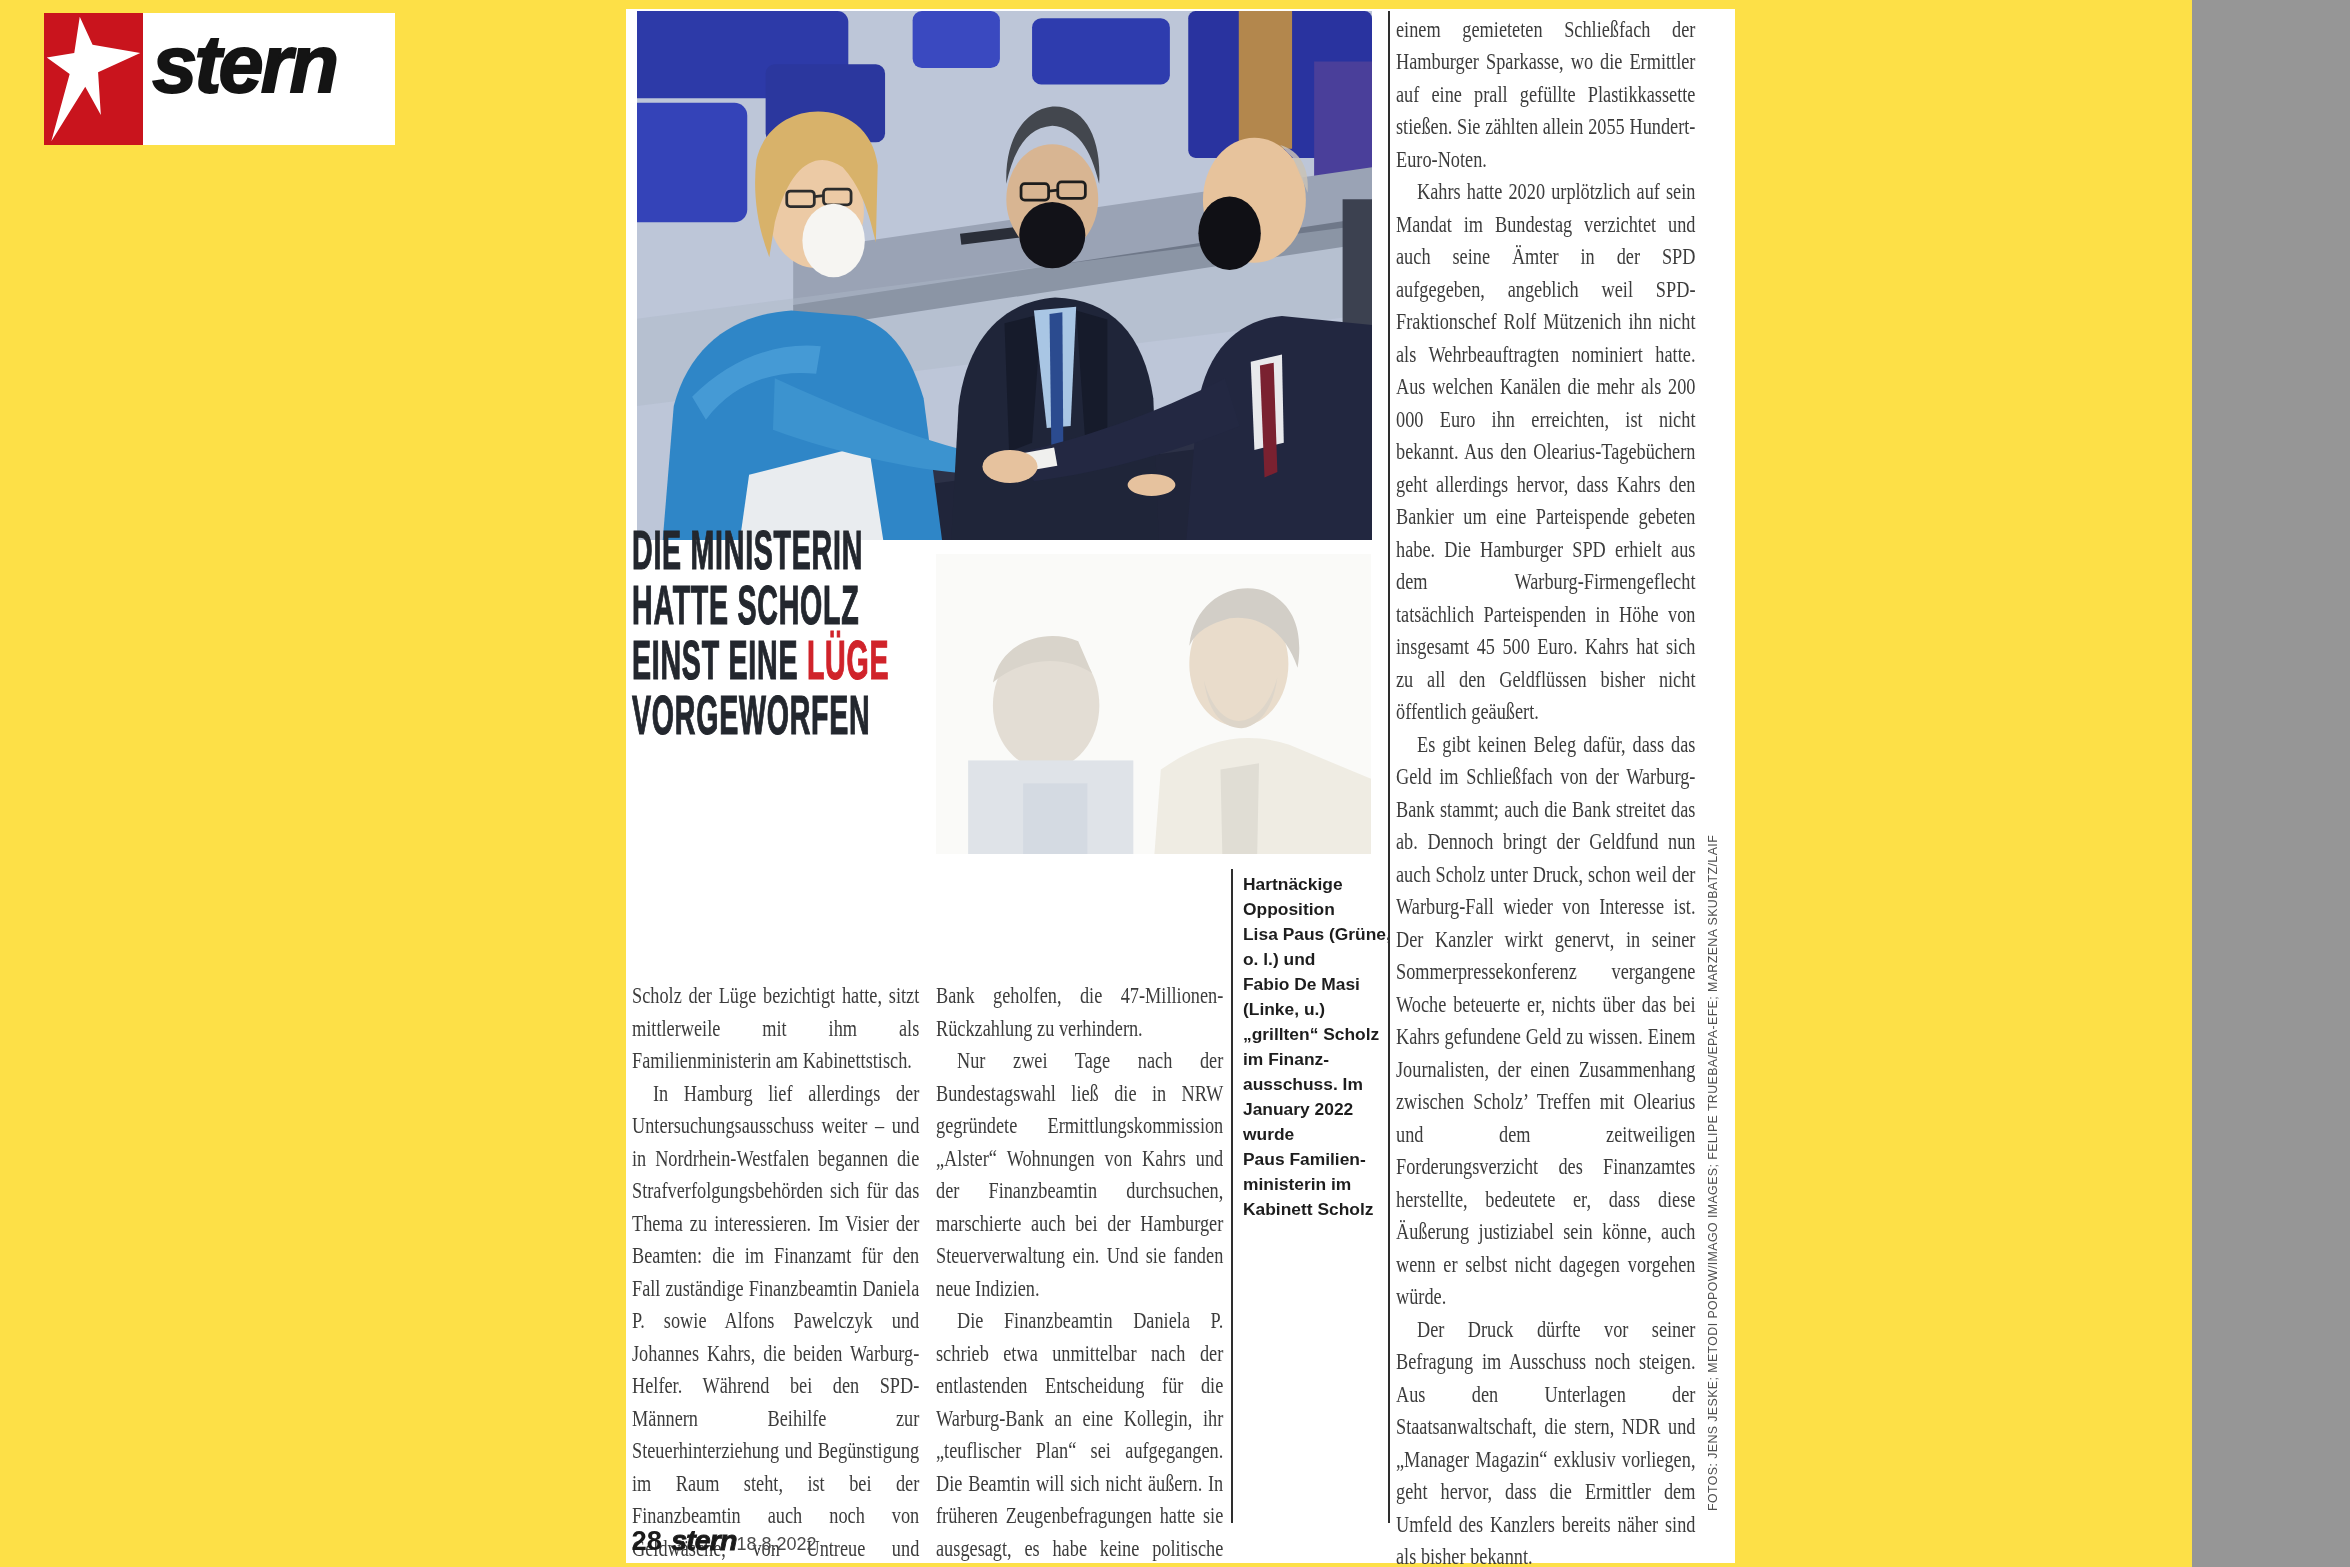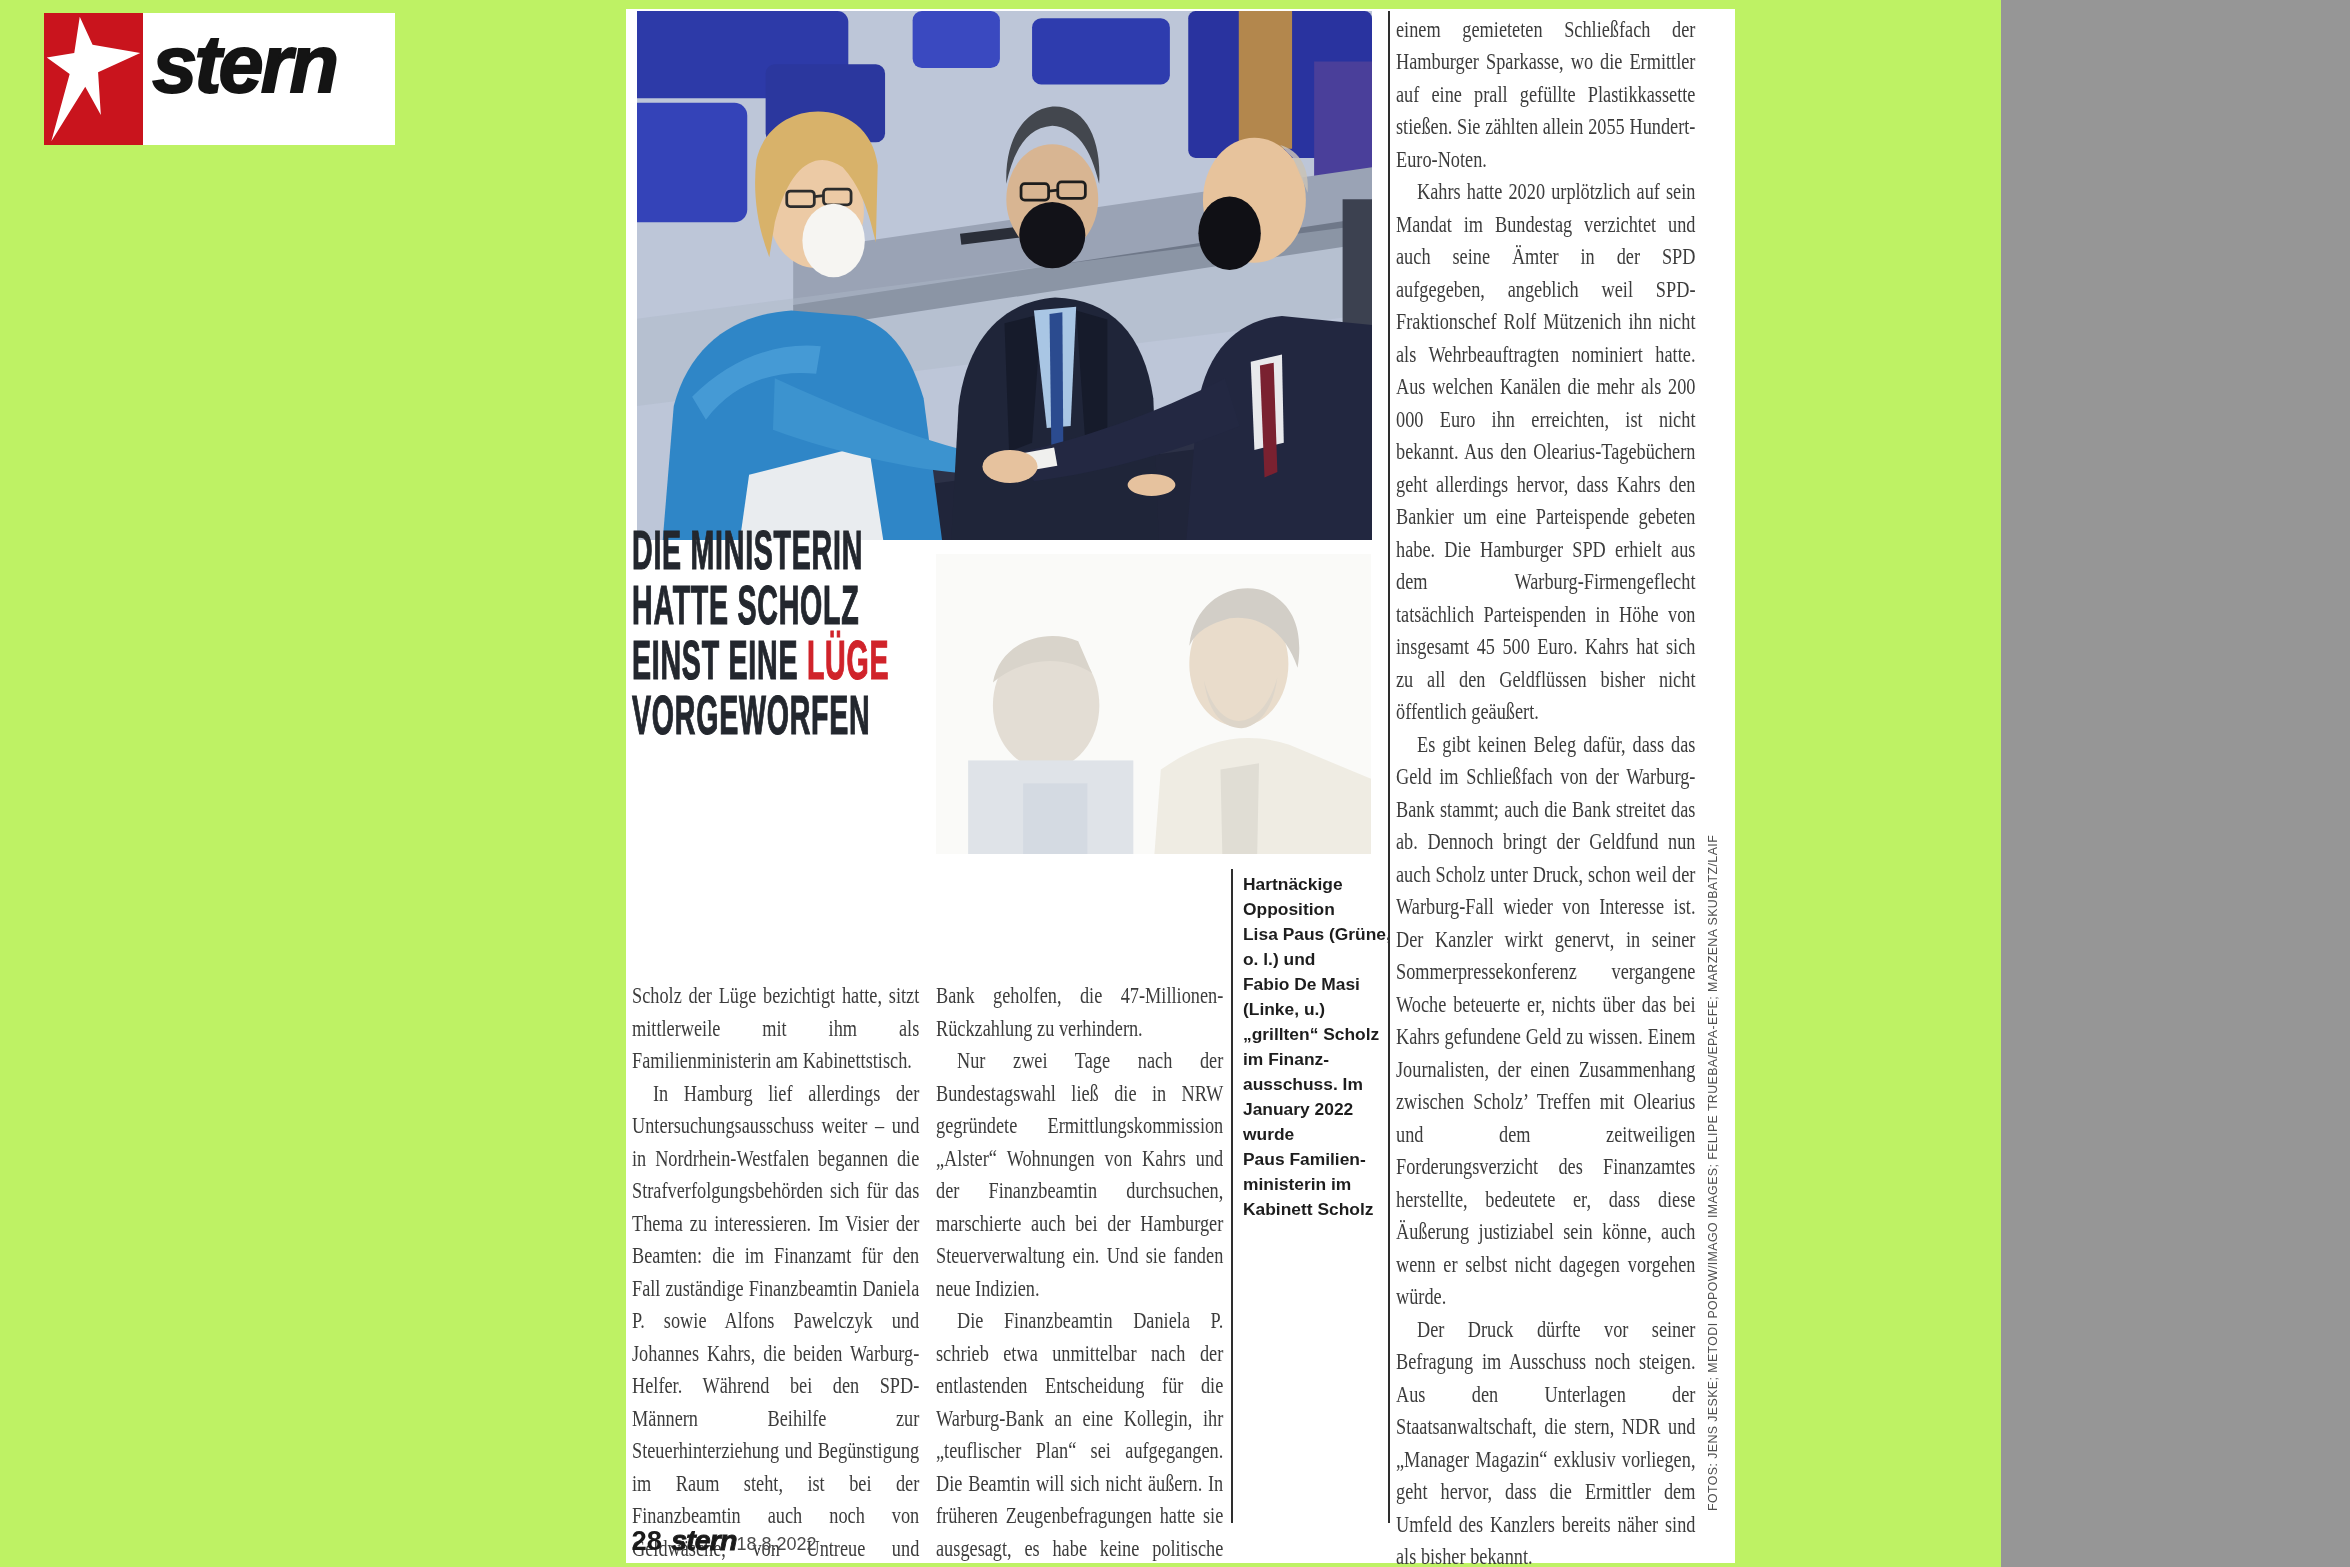--- a/index.html
+++ b/index.html
@@ -1,16 +1,16 @@
 <!DOCTYPE html>
 <html lang="de" style="font-size:14.7px"><head>
 <meta charset="utf-8">
 <style>
   html,body { margin:0; padding:0; background:#969696; }
-  .stage { position:relative; width:2001px; height:1568px; background:#bef264;
+  .stage { position:relative; width:2192px; height:1568px; background:#fde047;
            overflow:hidden; font-family:"Liberation Sans", sans-serif; }
 
   
   .logo { position:absolute; left:44px; top:13px; width:351px; height:132px; display:flex; }
   .logo-star-box { width:99px; height:100%; background:#c9141d; flex:0 0 auto; }
   .logo-star-box svg { display:block; width:100%; height:100%; }
   .logo-word-box { flex:1; background:#ffffff; overflow:hidden; }
   .logo-word { font-style:italic; font-weight:bold; font-size:81px; line-height:103px;
                letter-spacing:-2.8px; color:#141414; -webkit-text-stroke:1.8px #141414;
                padding-left:9.2px; display:block; }

